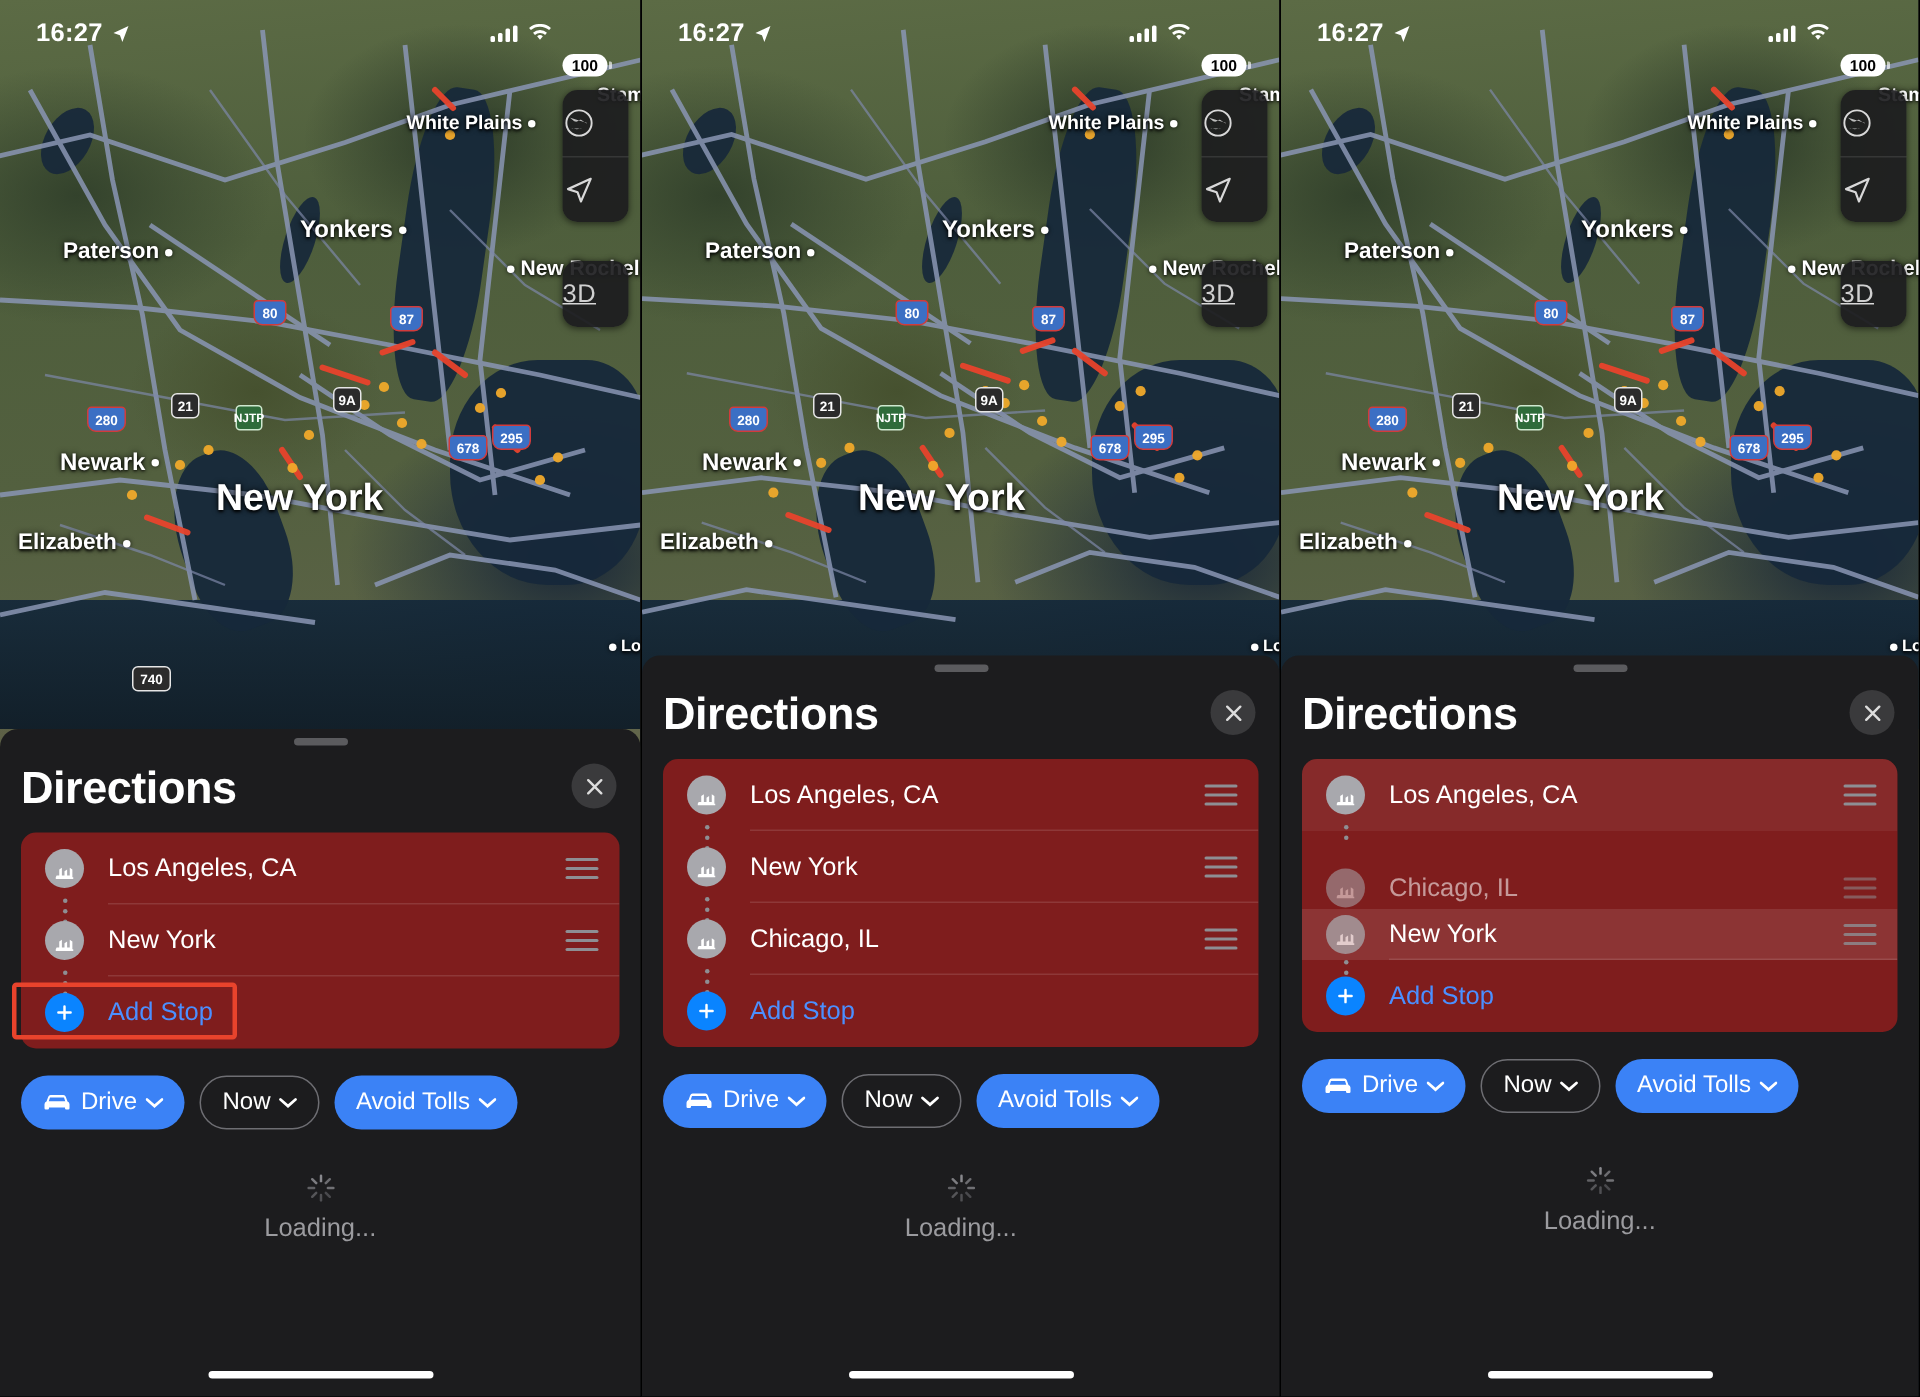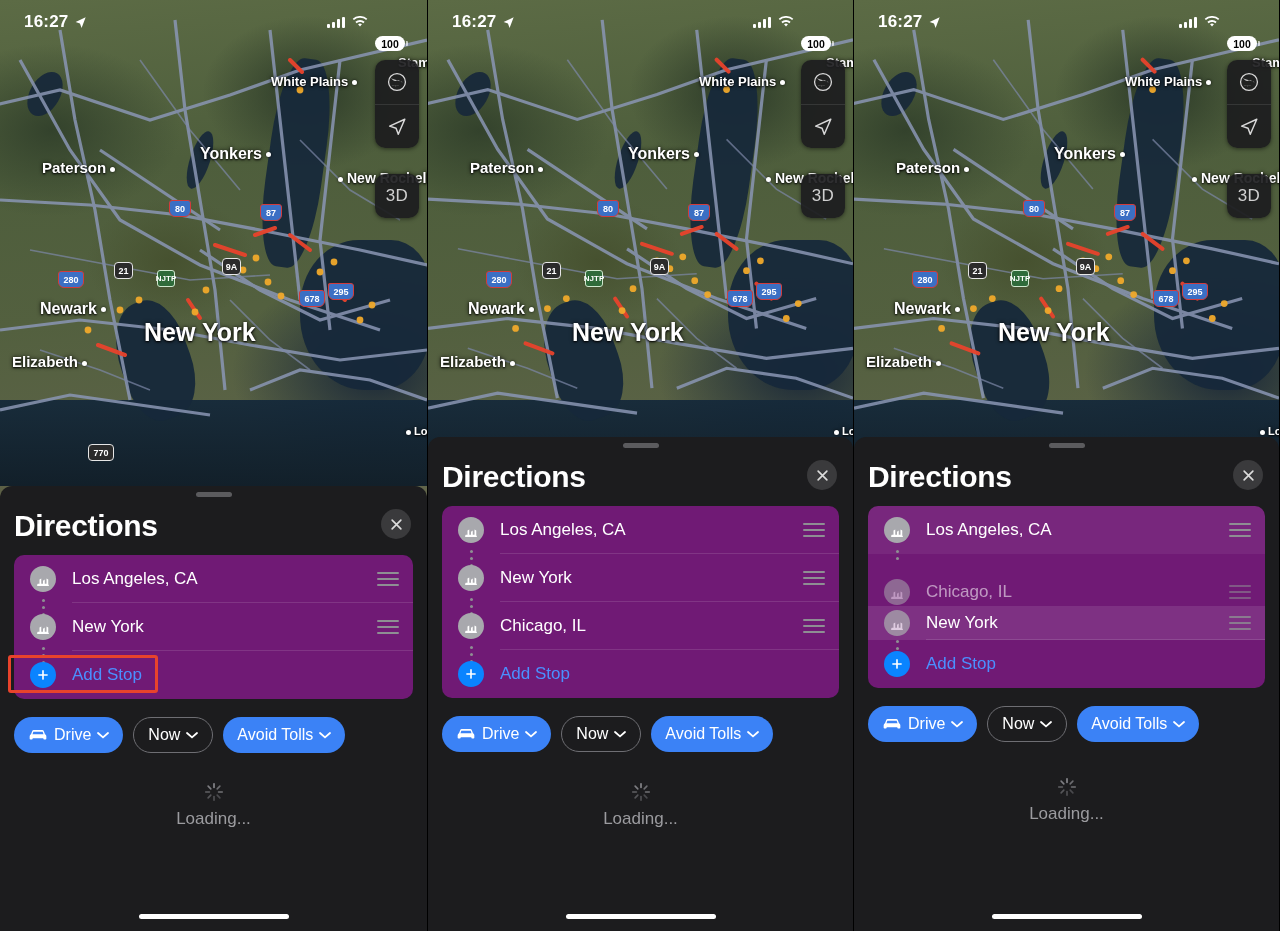--- a/index.html
+++ b/index.html
@@ -109,22 +109,23 @@
   
   .map-ctl {
     position: absolute; right: 8px; z-index: 20;
     background: rgba(28,28,30,.92); border-radius: 10px;
     width: 44px; display: flex; flex-direction: column;
     box-shadow: 0 1px 4px rgba(0,0,0,.5);
   }
   .map-ctl.group { top: 60px; }
   .map-ctl.d3 { top: 174px; height: 44px; }
   .ctl-btn {
-    height: 44px; display: flex; align-items: center; justify-content: center;
+    height: 44px; display: flex; align-items: center; 
     color: #d8d8d8;
+    text-decoration: underline;
   }
   .ctl-btn + .ctl-btn { border-top: 1px solid rgba(255,255,255,.10); }
   .ctl-btn .d3text { font-size: 17px; color: #d0d0d0; letter-spacing: .3px; }
 
   
   .sheet {
     position: absolute; left: 0; right: 0; bottom: 0;
     background: #1c1c1e;
     border-radius: 12px 12px 0 0;
     z-index: 30;
@@ -140,21 +141,21 @@
     display: flex; align-items: flex-start; justify-content: space-between;
     padding: 12px 16px 10px 14px;
   }
   .sheet-title { color: #fff; font-size: 30px; font-weight: 700; letter-spacing: -.3px; }
   .close-btn {
     width: 30px; height: 30px; border-radius: 50%;
     background: #3a3a3c; display: flex; align-items: center; justify-content: center;
   }
 
   .stops-card {
-    margin: 2px 14px 0; background: #701a75; border-radius: 10px;
+    margin: 2px 14px 0; background: #7f1d1d; border-radius: 10px;
     position: relative; overflow: hidden;
   }
   .stop-row {
     display: flex; align-items: center; height: 48px;
     padding: 0 14px 0 8px; position: relative;
   }
   .stop-row .sep {
     position: absolute; left: 58px; right: 0; bottom: 0; height: 1px;
     background: rgba(255,255,255,.12);
   }
@@ -305,21 +306,21 @@
       <div class="shield us" style="left:222px;top:258px">
           <span>9A</span>
         </div>
       <div class="shield i" style="left:328px;top:283px;width:26px">
           <span>295</span>
         </div>
       <div class="shield i" style="left:299px;top:290px;width:26px">
           <span>678</span>
         </div>
       <div class="shield us" style="left:88px;top:444px;width:26px">
-          <span>770</span>
+          <span>740</span>
         </div>
       <div class="shield g" style="left:147px;top:270px">
           <span>NJTP</span>
         </div>
 
       <div class="map-ctl group">
         <div class="ctl-btn">
           <svg width="22" height="22" viewBox="0 0 24 24" fill="none" stroke="#d8d8d8" stroke-width="1.4">
             <circle cx="12" cy="12" r="9.2"></circle>
             <path d="M5 8c2 1 3 3 5 3s2-2 4-1 3 3 4 2" fill="#d8d8d8" stroke="none" opacity=".85"></path>

